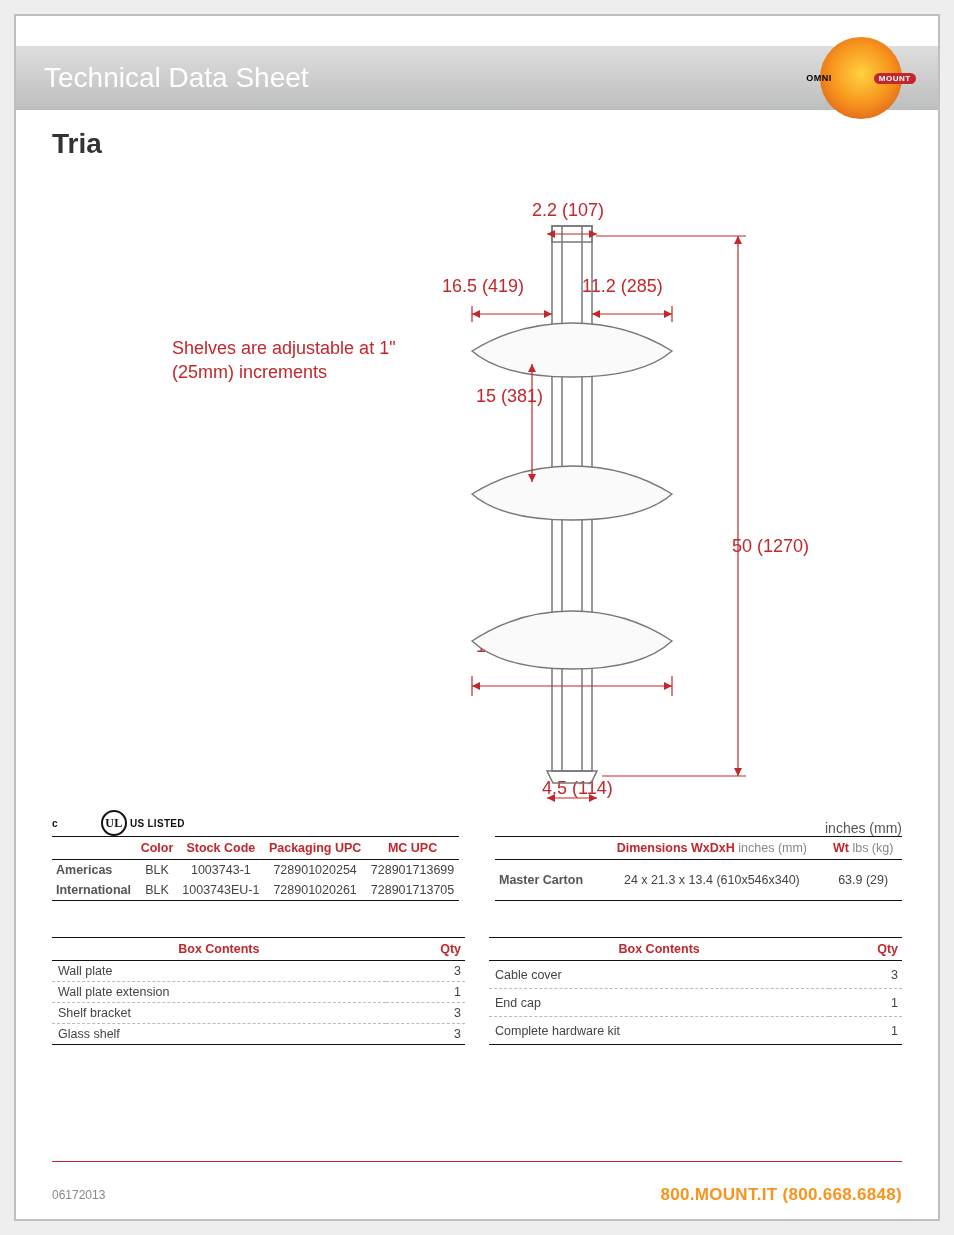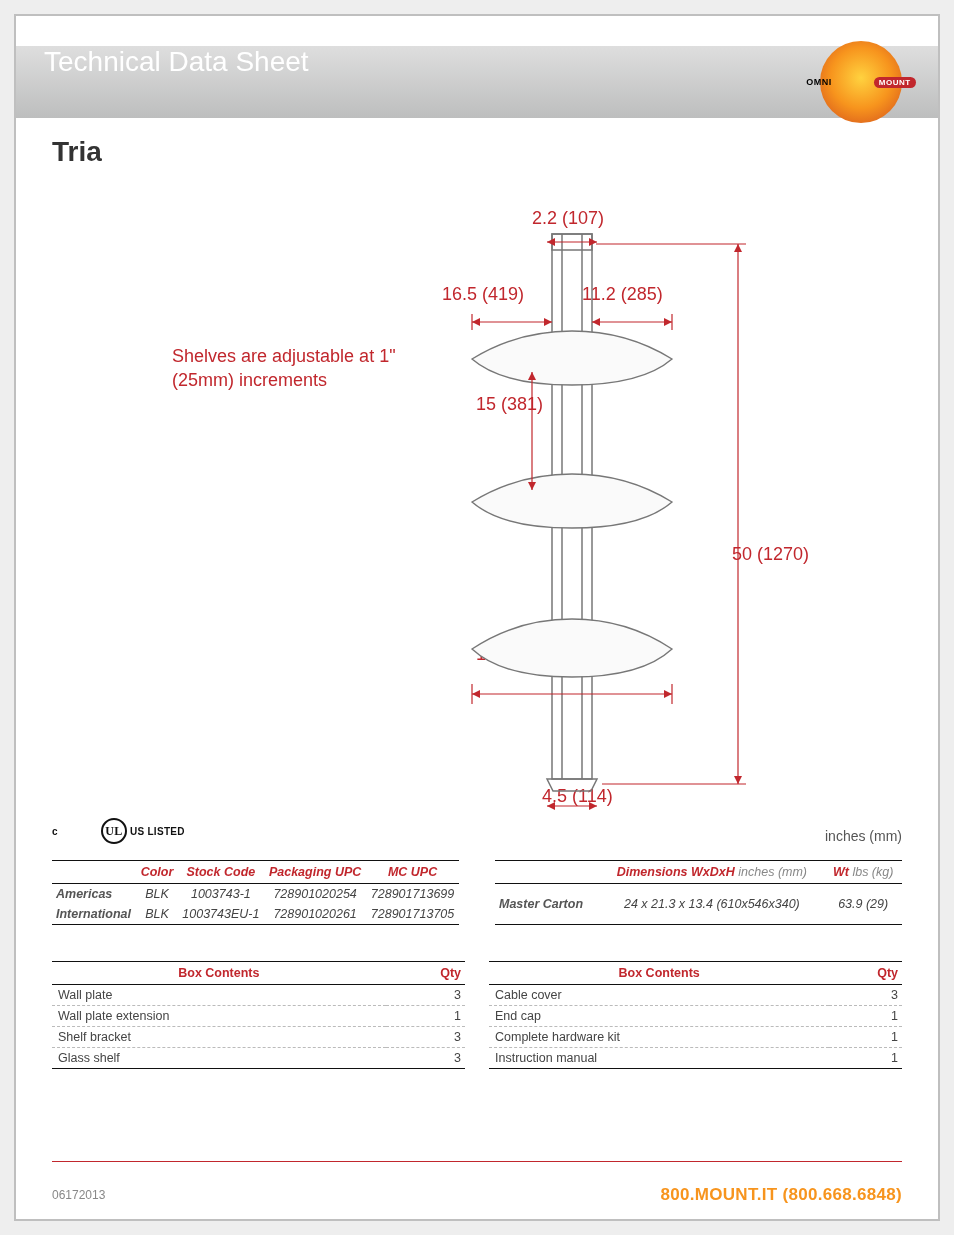--- a/index.html
+++ b/index.html
@@ -22,23 +22,23 @@
     font-size:13px;
   }
   .frame{
     position:absolute; inset:14px;
     border:2px solid var(--rule);
     background:#fff;
     box-sizing:border-box;
   }
   .band{
     margin:30px 0 0 0;
-    height:72px;
+    height:64px;
     background:linear-gradient(#dedede,#bdbebe);
-    display:flex;
+    display:flex;align-items:center;
     padding-left:28px;
     color:var(--band-text);
     font-weight:300;
     font-size:28px;
     position:relative;
   }
   .logo{
     position:absolute; right:36px; top:50%; transform:translateY(-50%);
     width:82px;height:82px;border-radius:50%;
     background:radial-gradient(circle at 50% 45%, #ffd23f 0%, #f7941d 50%, #d04a1c 100%);
@@ -88,21 +88,21 @@
   .cert{font-size:10px;font-weight:700;letter-spacing:0.3px;color:#111;display:flex;align-items:center;gap:3px;}
   .cert .ul{
     font-family:Georgia,serif;font-style:italic;
     border:2px solid #111;border-radius:50%;
     width:22px;height:22px;display:inline-flex;align-items:center;justify-content:center;
     font-size:12px;font-weight:700;font-style:normal;margin-left:40px;
   }
   .units{font-size:14px;color:#555;}
 
   
-  .tables-row{display:flex;gap:36px;margin-top:16px;font-style:italic;}
+  .tables-row{display:flex;gap:36px;margin-top:0;}
   table{border-collapse:collapse;width:100%;font-size:12.5px;}
   .upc-table{flex:1 1 50%;}
   .dims-table{flex:1 1 50%;}
   thead th{
     color:var(--accent-red);font-weight:700;text-align:center;
     border-top:1.2px solid #111;border-bottom:1.2px solid #111;
     padding:4px 4px;white-space:nowrap;
   }
   thead th:first-child{text-align:left;}
   thead th .sub{color:#888;font-weight:400;}
@@ -312,24 +312,20 @@
               <td>3</td>
             </tr>
             <tr>
               <td>End cap</td>
               <td>1</td>
             </tr>
             <tr>
               <td>Complete hardware kit</td>
               <td>1</td>
             </tr>
-            <tr>
-              <td>Instruction manual</td>
-              <td>1</td>
-            </tr>
           </tbody>
       </table>
     </div>
 
   </div>
 
   <div class="footer">
     <span>06172013</span>
     <span class="phone">800.MOUNT.IT (800.668.6848)</span>
   </div>

